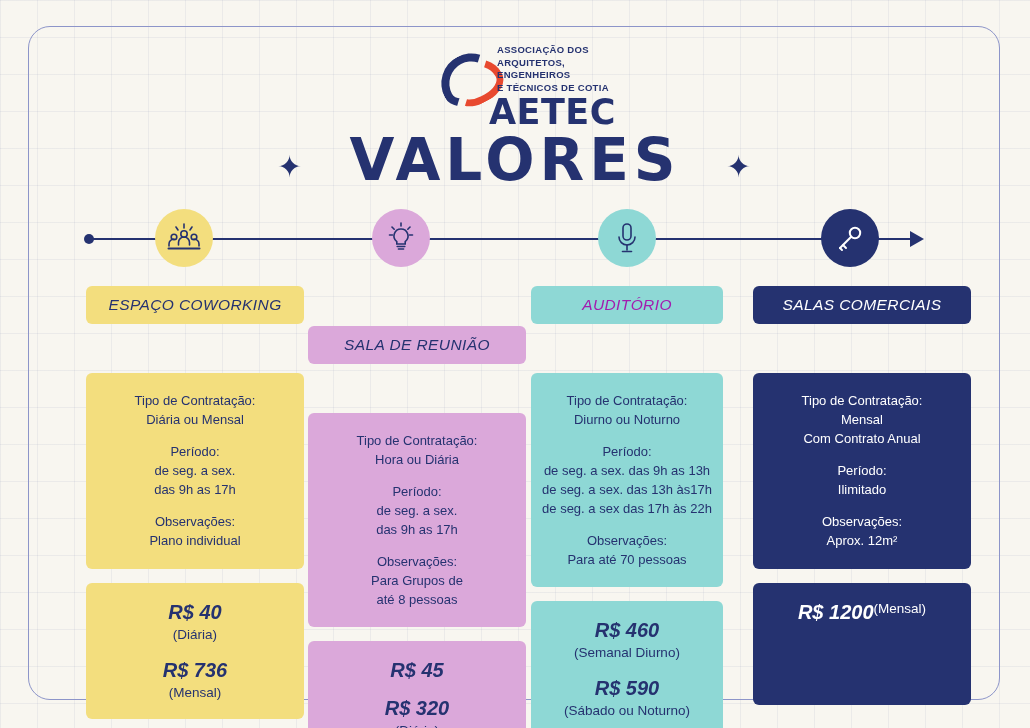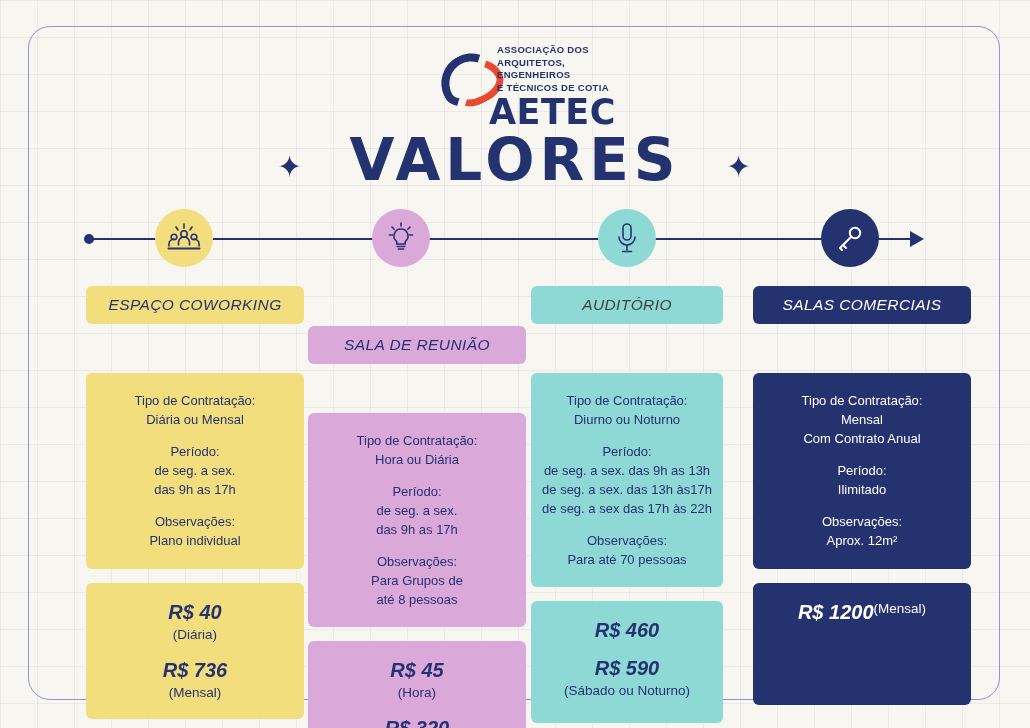--- a/index.html
+++ b/index.html
@@ -297,47 +297,47 @@
           <div>das 9h as 17h</div>
         </div>
       <div class="blk">
           <div>Observações:</div>
           <div>Para Grupos de</div>
           <div>até 8 pessoas</div>
         </div>
     </div>
     <div class="col-price" style="background: rgb(219, 168, 218); color: rgb(37, 50, 112); min-height: 122px;">
       <div class="price-big">R$ 45</div>
-      <div class="price-sub">(Hora)</div>
       <div class="gap"></div>
       <div class="price-big">R$ 320</div>
       <div class="price-sub">(Diária)</div>
     </div>
   </div>
 
   <div class="col" id="col-2" style="left: 531px; width: 192px;">
-    <div class="col-head" style="background: rgb(142, 216, 213); color: #404040;">AUDITÓRIO</div>
+    <div class="col-head" style="background: rgb(142, 216, 213); color: #a21caf;">AUDITÓRIO</div>
     <div class="col-body" style="background: rgb(142, 216, 213); color: rgb(37, 50, 112); min-height: 196px;">
       <div class="blk">
           <div>Tipo de Contratação:</div>
           <div>Diurno ou Noturno</div>
         </div>
       <div class="blk">
           <div>Período:</div>
           <div>de seg. a sex. das 9h as 13h</div>
           <div>de seg. a sex. das 13h às17h</div>
           <div>de seg. a sex das 17h às 22h</div>
         </div>
       <div class="blk">
           <div>Observações:</div>
           <div>Para até 70 pessoas</div>
         </div>
     </div>
     <div class="col-price" style="background: rgb(142, 216, 213); color: rgb(37, 50, 112); min-height: 122px;">
       <div class="price-big">R$ 460</div>
+      <div class="price-sub">(Semanal Diurno)</div>
       <div class="gap"></div>
       <div class="price-big">R$ 590</div>
       <div class="price-sub">(Sábado ou Noturno)</div>
     </div>
   </div>
 
   <div class="col" id="col-3" style="left: 753px;">
     <div class="col-head" style="background: rgb(37, 50, 112); color: rgb(255, 255, 255);">SALAS COMERCIAIS</div>
     <div class="col-body" style="background: rgb(37, 50, 112); color: rgb(255, 255, 255); min-height: 196px;">
       <div class="blk">

